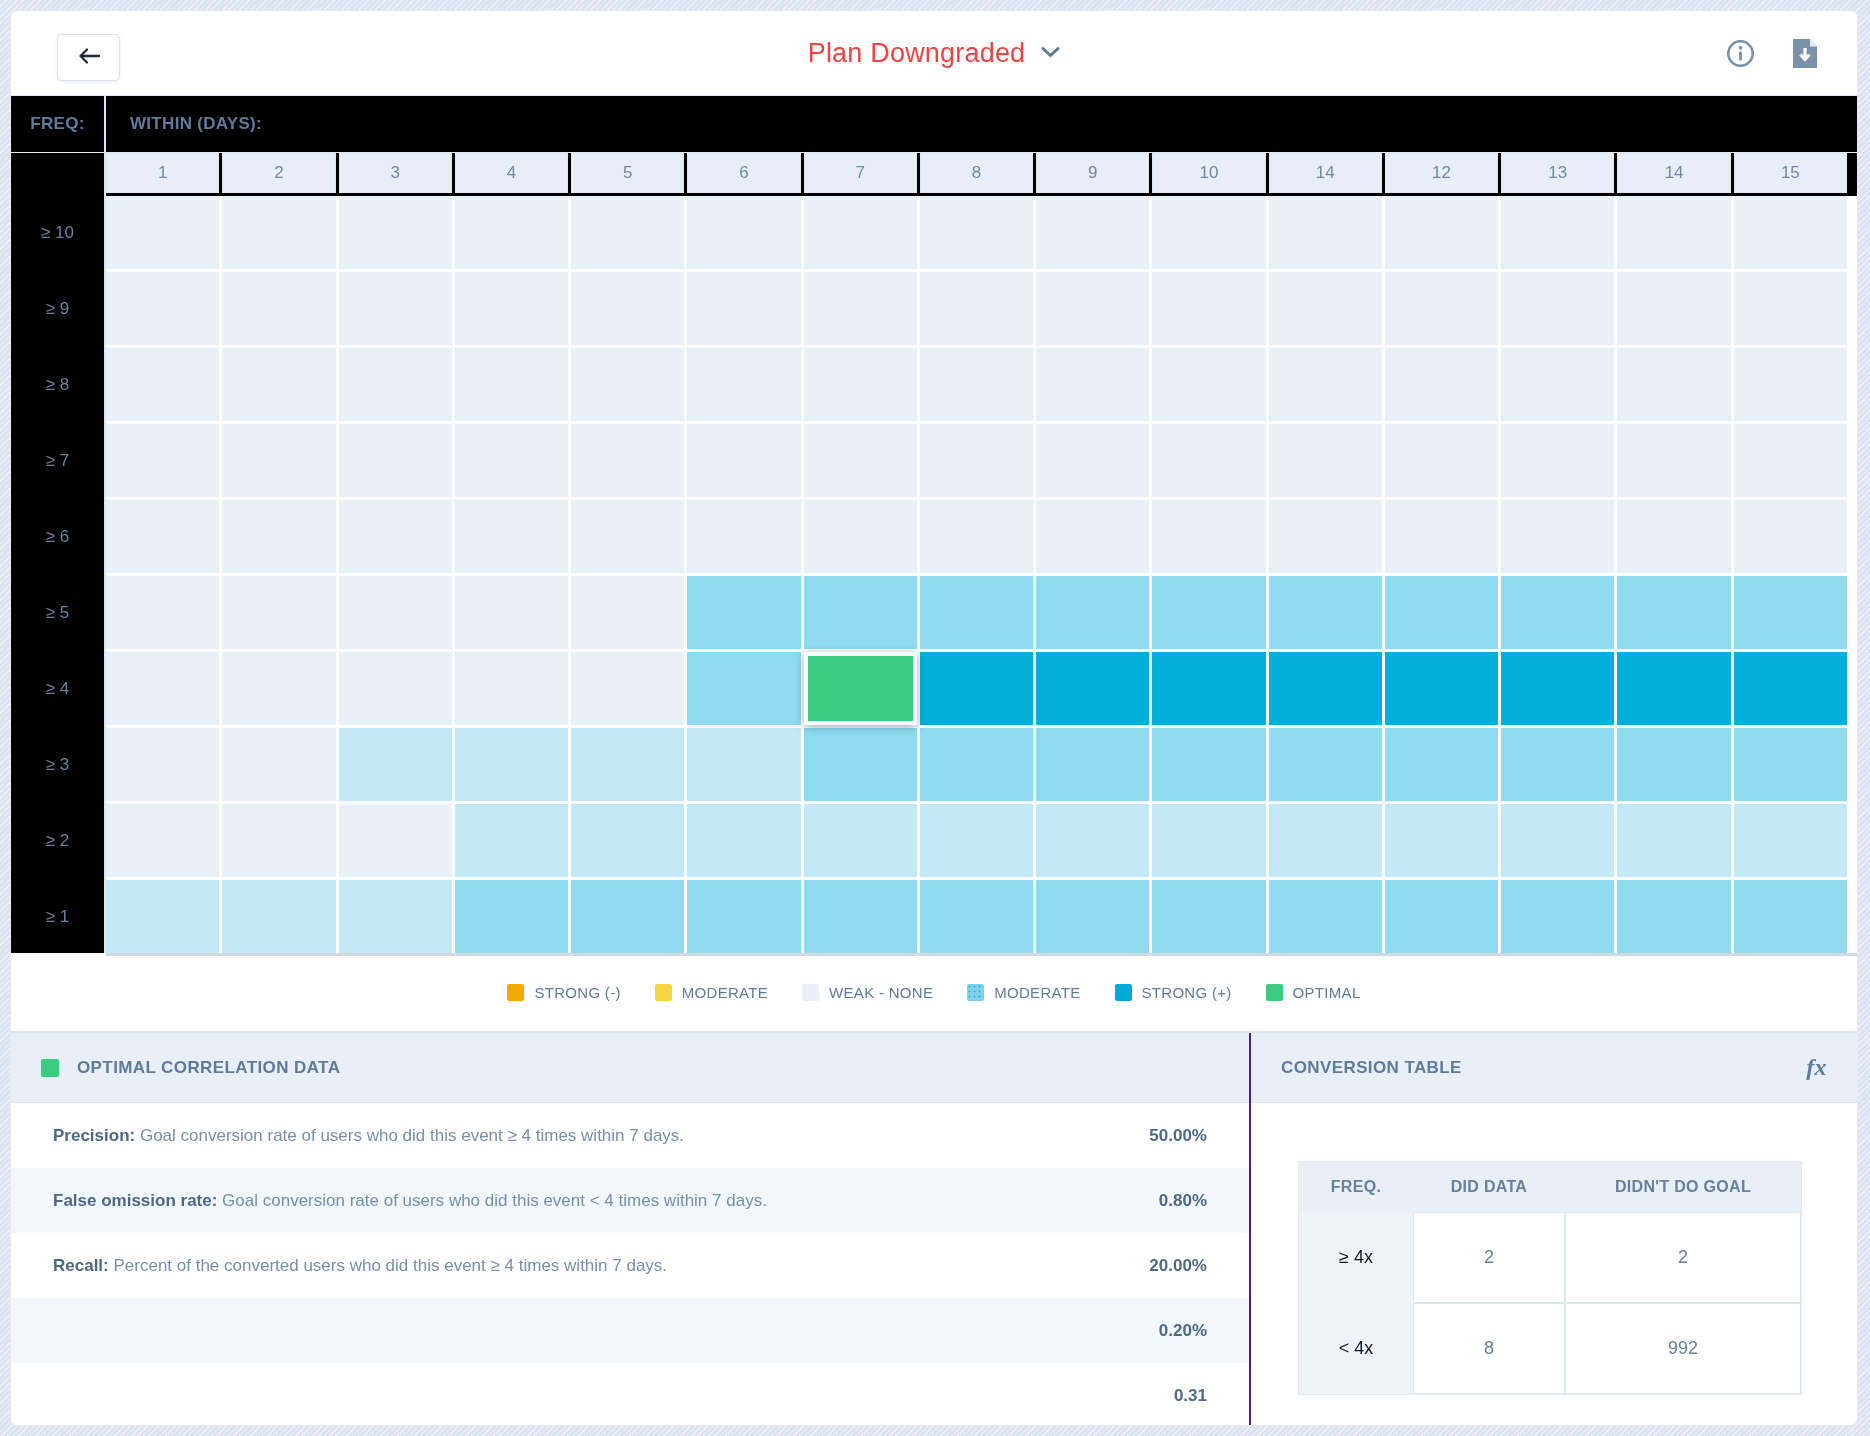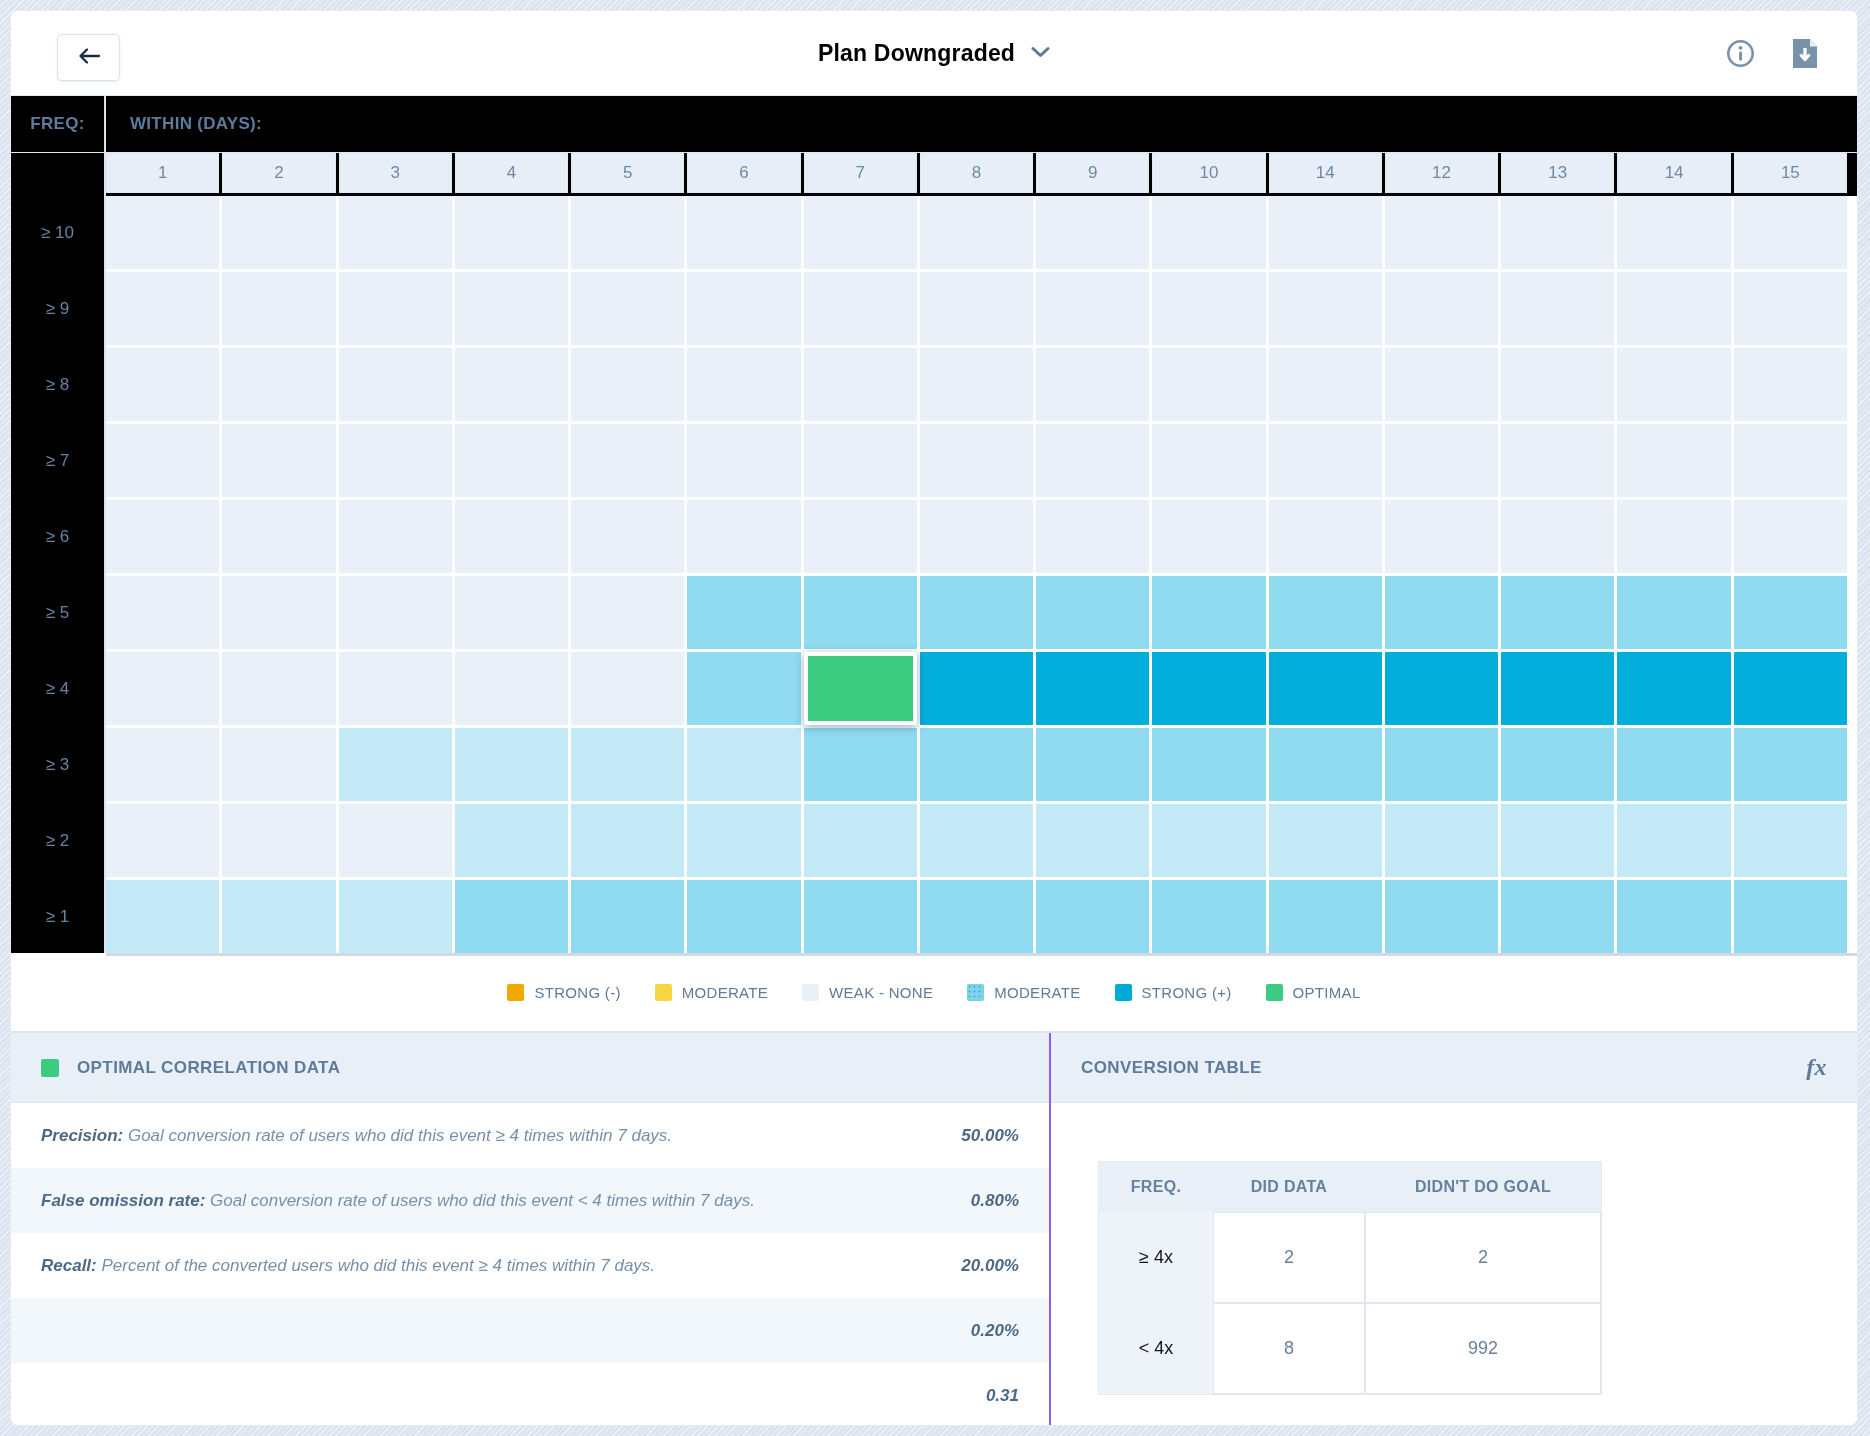--- a/index.html
+++ b/index.html
@@ -16,21 +16,21 @@
   }
   
   .topbar { height:85px; border-bottom:1px solid #e3e9f3; display:flex; align-items:center; position:relative; background:#fff; }
   .back-btn {
     position:absolute; left:46px; top:23px; width:63px; height:47px;
     background:#fff; border:1px solid #dbe2ee; border-radius:5px;
     box-shadow:0 1px 3px rgba(90,110,150,.14);
     display:flex; align-items:center; justify-content:center; cursor:pointer;
   }
   .title-wrap { margin:0 auto; display:flex; align-items:center; gap:16px; cursor:pointer; }
-  .title-text { color:#000000; font-weight:bold; font-size:23px; letter-spacing:.2px; }
+  .title-text { color:#ef4444; font-weight:normal; font-size:27px; letter-spacing:.2px; }
   .top-icons { position:absolute; right:38px; top:0; height:85px; display:flex; align-items:center; gap:36px; }
   .icon-btn { cursor:pointer; display:flex; align-items:center; justify-content:center; }
   
   .matrix { display:flex; background:#000000; }
   .matrix-left { width:95px; border-right:2px solid #dce4f0; flex:none; }
   .freq-cell { height:57px; border-bottom:1px solid #e2e9f3; display:flex; align-items:center; justify-content:center;
     color:#5e7b9b; font-weight:bold; font-size:17px; letter-spacing:.3px; }
   .colhead-spacer { height:43px; }
   .row-labels { display:grid; grid-template-rows:repeat(10,73px); row-gap:3px; }
   .row-label { display:flex; align-items:center; justify-content:center; color:#68839f; font-size:17px; }
@@ -45,28 +45,28 @@
   .cell { cursor:pointer; }
   .cell.selected { border:4px solid #fff; border-radius:2px; box-shadow:0 2px 10px rgba(20,70,100,.45); position:relative; z-index:2; }
   
   .legend { height:78px; display:flex; align-items:center; justify-content:center; gap:34px; background:#fff; }
   .legend-item { display:flex; align-items:center; gap:10px; }
   .legend-swatch { width:17px; height:17px; border-radius:2px; flex:none; }
   .legend-swatch.textured { background-image:radial-gradient(#2ea6ce 27%, rgba(0,0,0,0) 29%); background-size:5px 5px; }
   .legend-label { color:#5e7b9b; font-size:15px; letter-spacing:.3px; }
   
   .bottom { display:flex; border-top:2px solid #dce4f0; height:396px; background:#fff; }
-  .left-panel { width:1040px; flex:none; border-right:2px solid #8b5cf6; }
+  .left-panel { width:1240px; flex:none; border-right:2px solid #4c1d95; }
   .right-panel { flex:1; min-width:0; }
   .panel-head { height:70px; background:#e9eff7; border-bottom:1px solid #dde5f0; display:flex; align-items:center;
     padding:0 30px; color:#5e7b9b; font-weight:bold; font-size:17px; letter-spacing:.4px; }
   .opt-square { width:18px; height:18px; border-radius:2px; margin-right:18px; flex:none; }
   .right-panel .panel-head { justify-content:space-between; }
   .fx-icon { font-family:"Liberation Serif", serif; font-style:italic; font-size:24px; color:#5e7b9b; cursor:pointer; }
-  .metric-row { height:65px; display:flex; align-items:center; padding:0 30px; font-size:17px; color:#7690aa;font-style:italic; }
+  .metric-row { height:65px; display:flex; align-items:center; padding:0 42px; font-size:17px; color:#7690aa; }
   .metric-row.alt { background:#f2f7fc; }
   .metric-text b { color:#4d6985; font-weight:bold; }
   .metric-value { margin-left:auto; font-weight:bold; color:#4d6985; padding-left:20px; white-space:nowrap; }
   .conv-table { margin:58px 0 0 47px; border-collapse:separate; border-spacing:0; border:1px solid #e3eaf3; }
   .conv-table th { background:#e9eff7; height:50px; font-size:16px; color:#66819d; font-weight:bold; letter-spacing:.3px; padding:0 20px; }
   .conv-table td { height:91px; text-align:center; font-size:18px; color:#66819d; border:1px solid #e0e7f1; background:#fff; }
   .conv-table td.freq-col { background:#eef3f9; border:none; color:#0f172a; }
   .conv-table th.c-freq { width:114px; }
   .conv-table th.c-did { width:152px; }
   .conv-table th.c-didnt { width:236px; }

